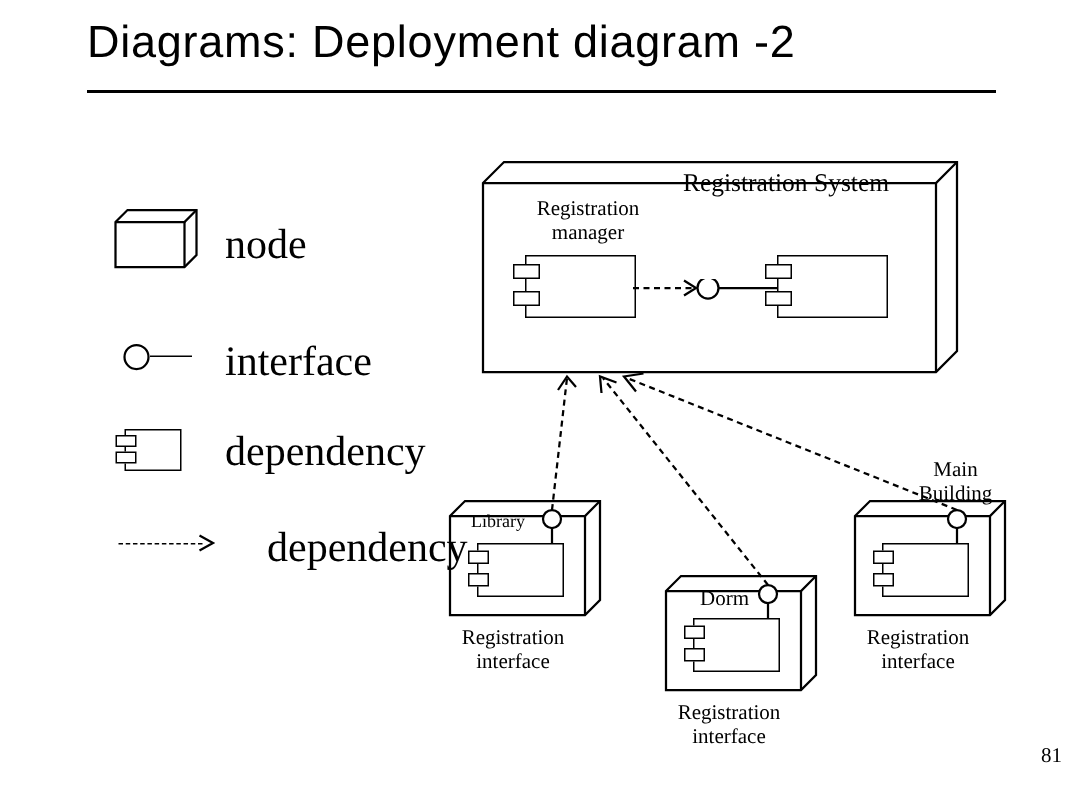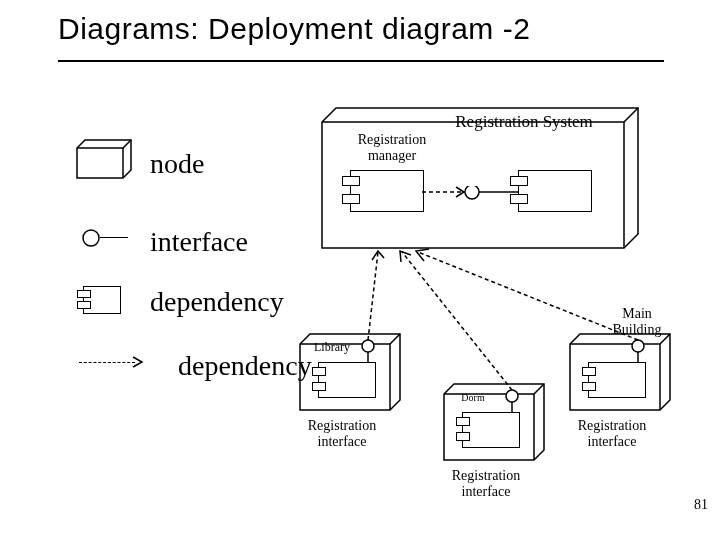--- a/index.html
+++ b/index.html
@@ -172,21 +172,21 @@
       <polyline points="90,10 90,76" fill="none" stroke="#000" stroke-width="1.5"></polyline>
     </svg>
   </div>
   <div class="comp" style="left:312px; top:362px;">
     <div class="body" style="left:6px; top:0; width:56px; height:34px;"></div>
     <div class="tab" style="left:0; top:5px;  width:12px; height:7px;"></div>
     <div class="tab" style="left:0; top:20px; width:12px; height:7px;"></div>
   </div>
   <div class="text" style="left:294px; top:418px; width:96px;">Registration<br>interface</div>
 
-  <div class="text" style="left:448px; top:392px; width:50px; font-size:10px;">Dorm</div>
+  <div class="text" style="left:458px; top:392px; width:50px; font-size:14px;">Dorm</div>
   <div class="node3d" style="left:444px; top:384px;">
     <svg width="110" height="86" style="overflow:visible">
       <polygon points="0,10 10,0 100,0 100,66 90,76 0,76" fill="none" stroke="#000" stroke-width="1.5"></polygon>
       <polyline points="0,10 90,10 100,0" fill="none" stroke="#000" stroke-width="1.5"></polyline>
       <polyline points="90,10 90,76" fill="none" stroke="#000" stroke-width="1.5"></polyline>
     </svg>
   </div>
   <div class="comp" style="left:456px; top:412px;">
     <div class="body" style="left:6px; top:0; width:56px; height:34px;"></div>
     <div class="tab" style="left:0; top:5px;  width:12px; height:7px;"></div>

